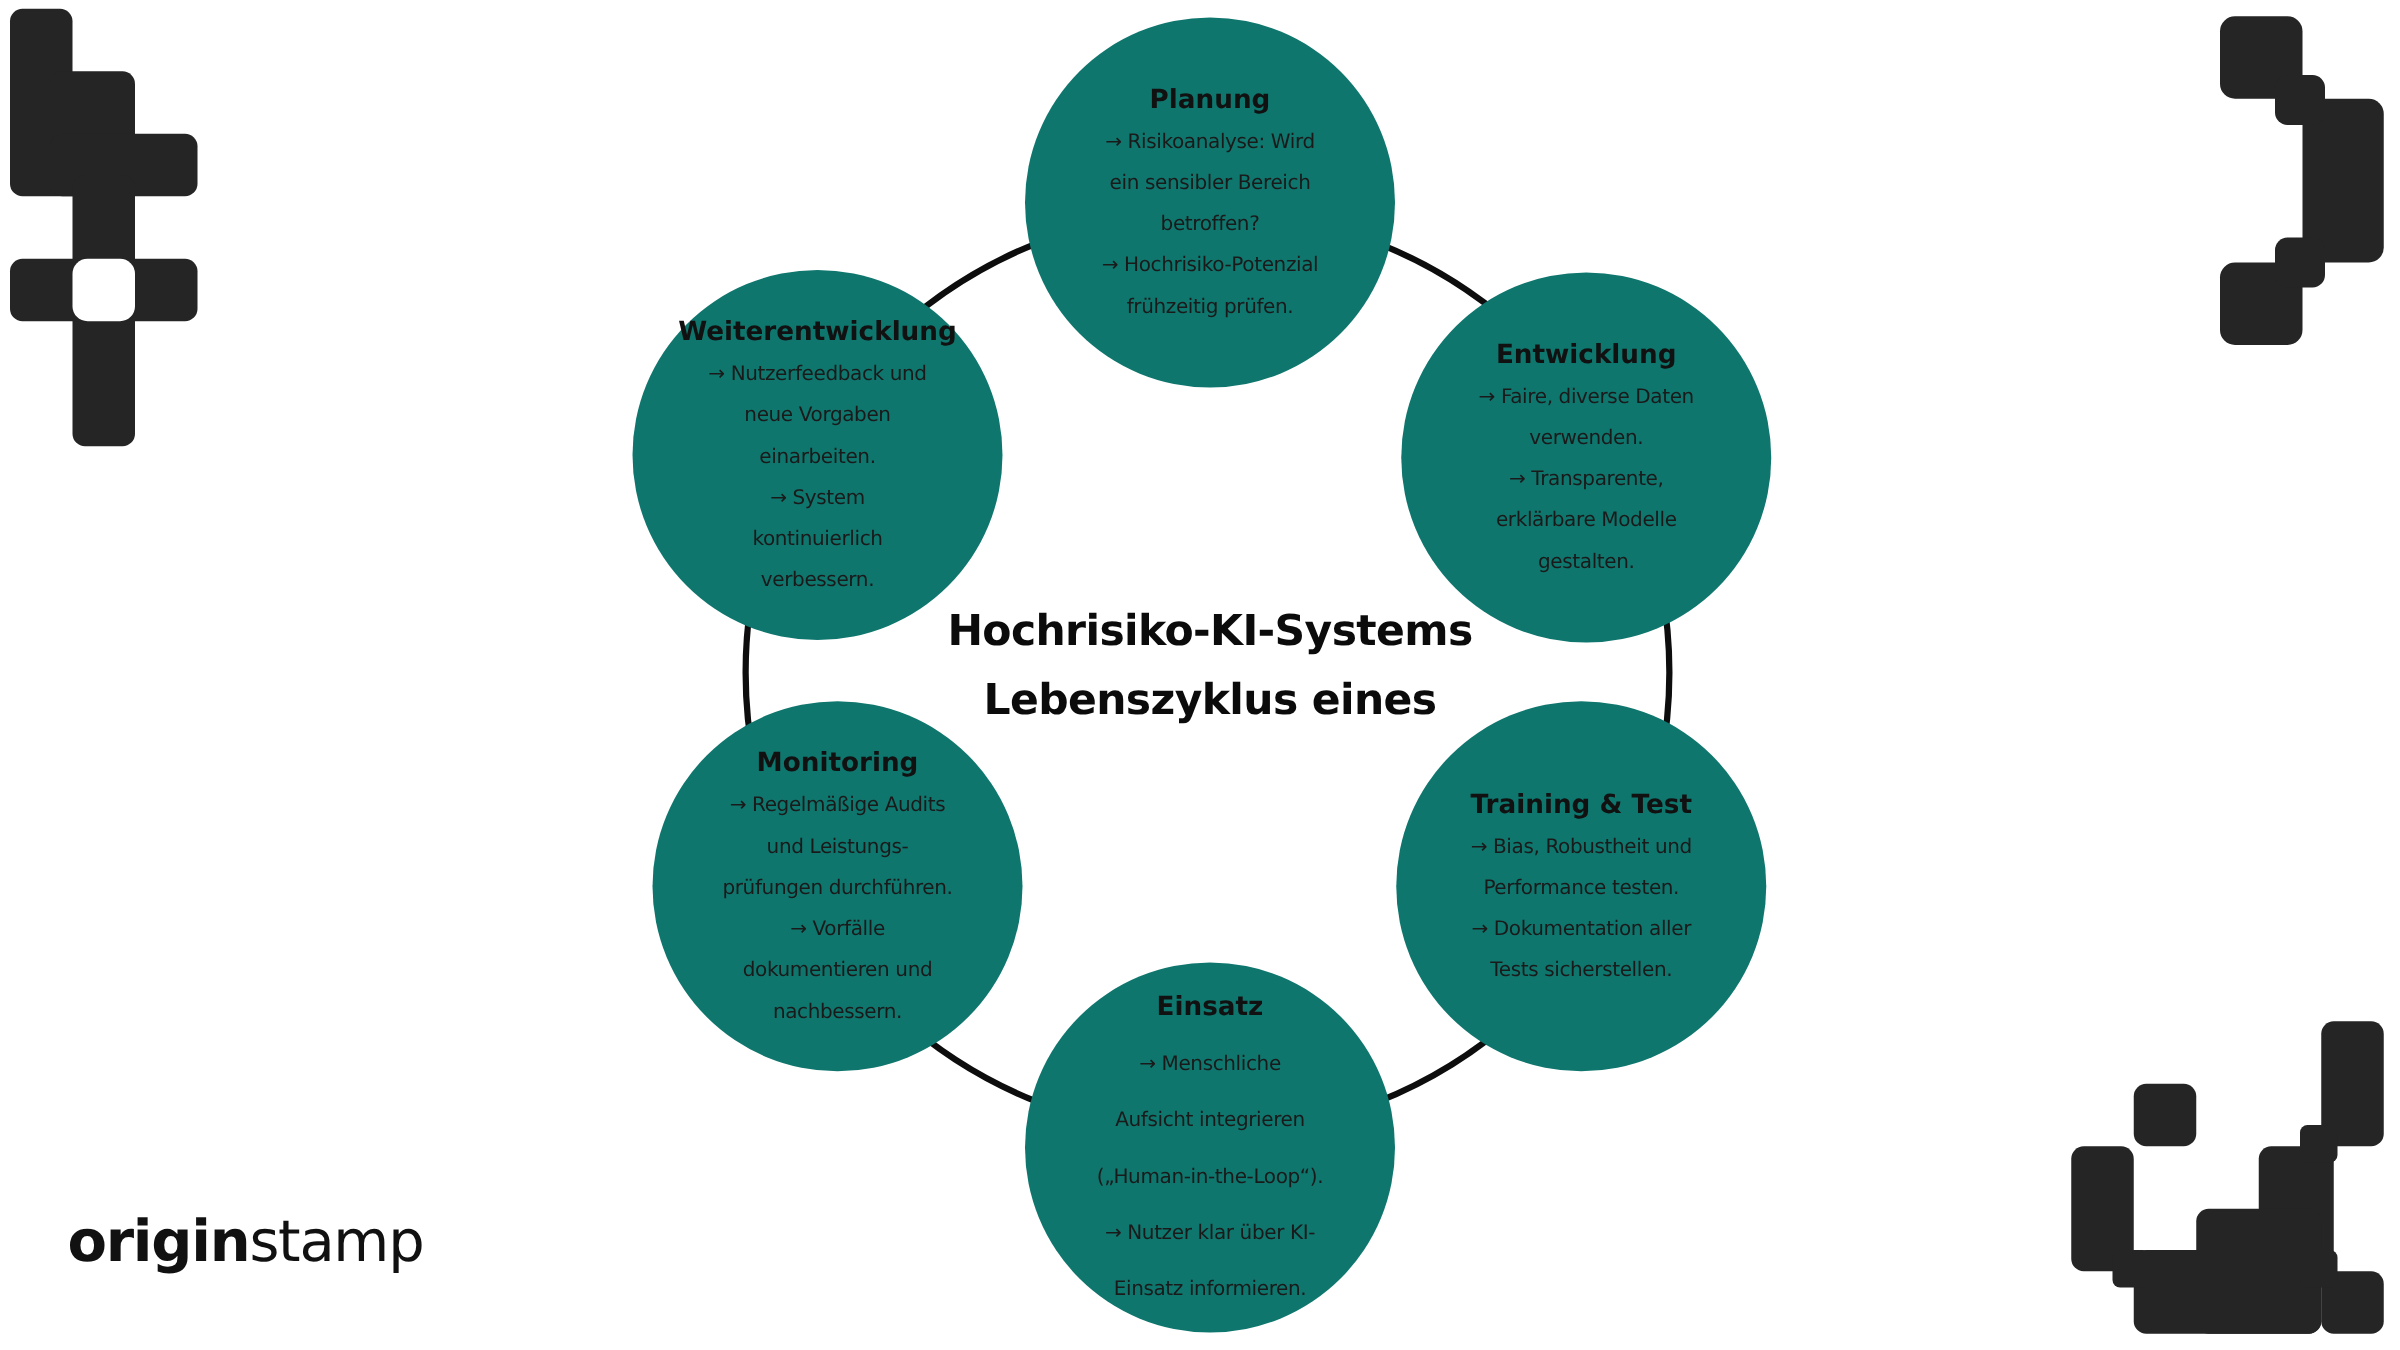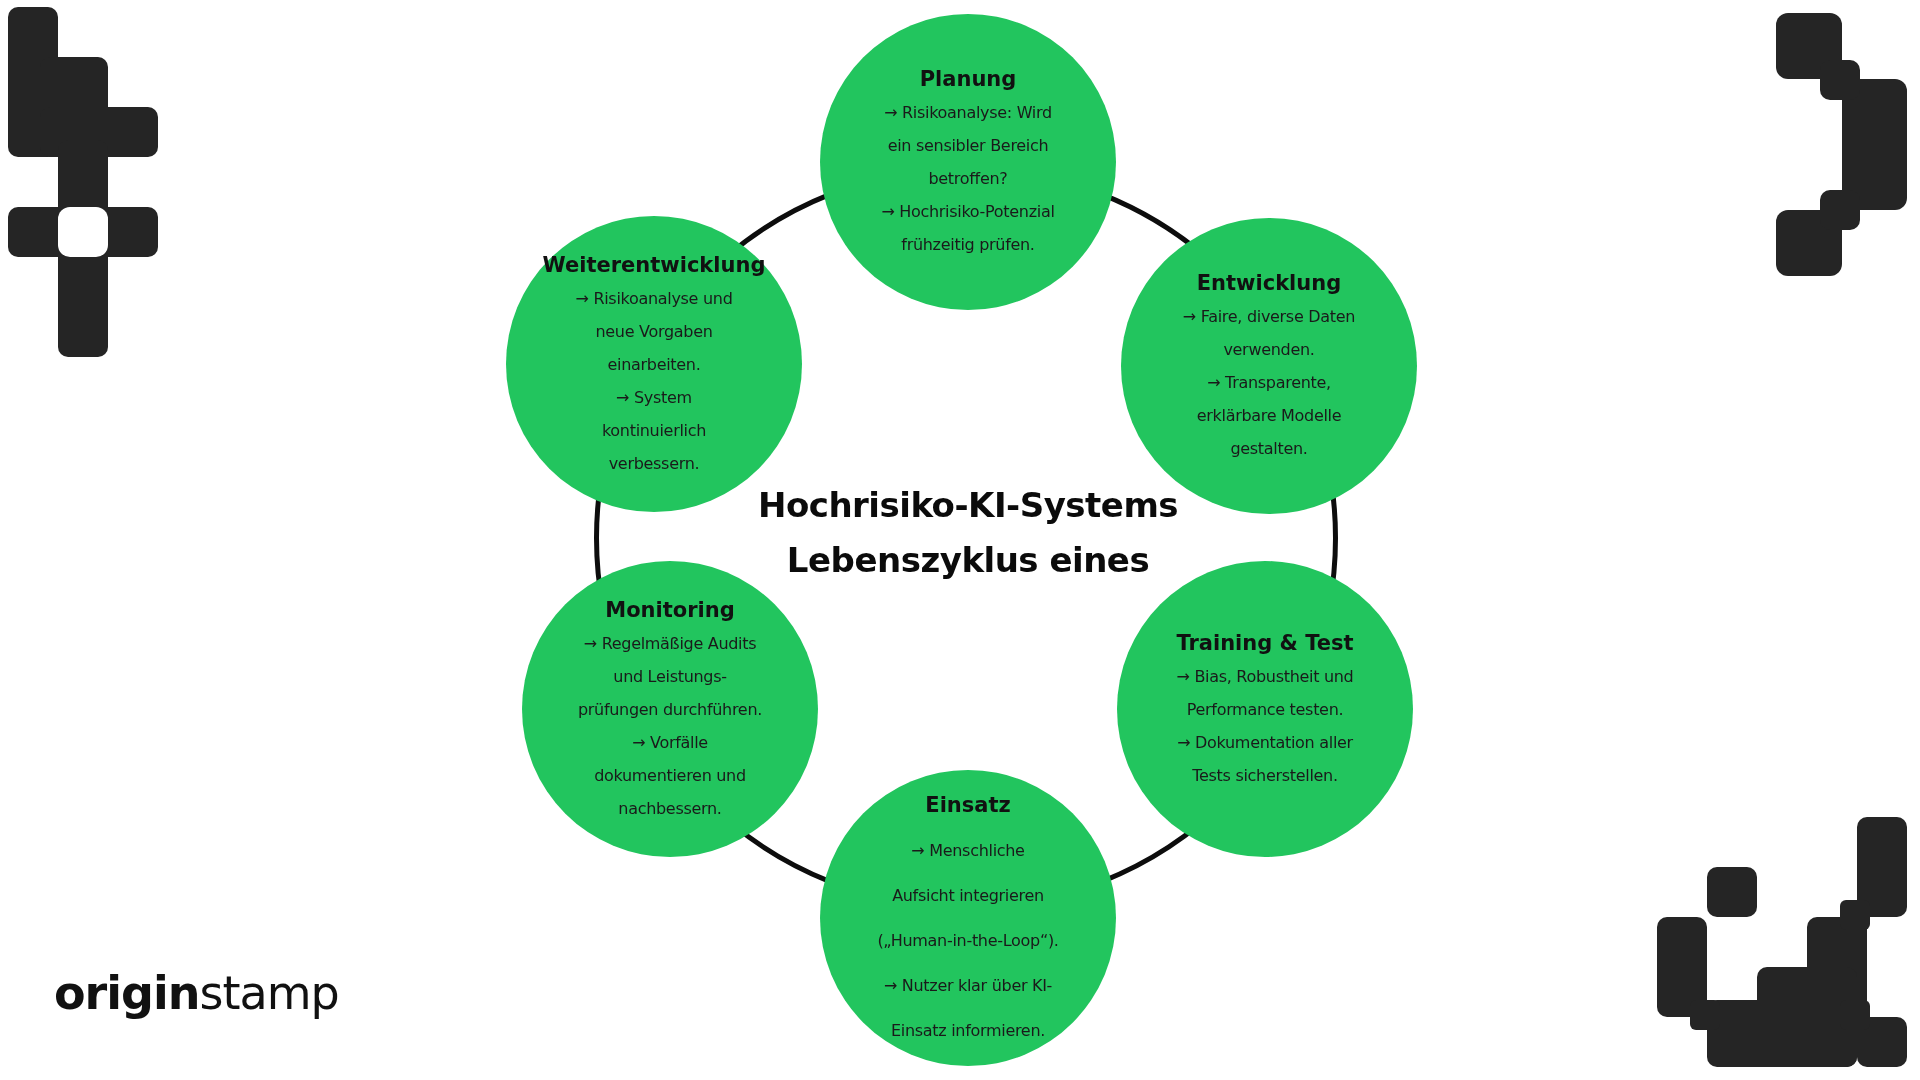--- a/index.html
+++ b/index.html
@@ -9,21 +9,21 @@
     font-family: "DejaVu Sans", "Liberation Sans", sans-serif;
     color: #111111;
   }
   .deco { position: absolute; }
   .ring {
     position: absolute; left: 594px; top: 166px; width: 744px; height: 744px;
     border: 5px solid #0d0d0d; border-radius: 50%; box-sizing: border-box;
   }
   .phase {
     position: absolute; width: 296px; height: 296px; border-radius: 50%;
-    background: #22c55e; display: flex; flex-direction: column;
+    background: #0f766e; display: flex; flex-direction: column;
     align-items: center; justify-content: center; text-align: center;
     box-sizing: border-box; padding: 0 18px;
   }
   .phase-title {
     font-family: "DejaVu Sans", sans-serif; font-weight: bold;
     font-size: 21px; line-height: 33px; color: #111;
   }
   .phase-line {
     font-family: "DejaVu Sans", sans-serif;
     font-size: 16px; line-height: 33px; color: #1a1a1a; white-space: nowrap;
@@ -127,21 +127,21 @@
   <div class="phase-line">→ Regelmäßige Audits</div>
   <div class="phase-line">und Leistungs-</div>
   <div class="phase-line">prüfungen durchführen.</div>
   <div class="phase-line">→ Vorfälle</div>
   <div class="phase-line">dokumentieren und</div>
   <div class="phase-line">nachbessern.</div>
 </div>
 
 <div class="phase" style="left:506px;top:216px;">
   <div class="phase-title">Weiterentwicklung</div>
-  <div class="phase-line">→ Risikoanalyse und</div>
+  <div class="phase-line">→ Nutzerfeedback und</div>
   <div class="phase-line">neue Vorgaben</div>
   <div class="phase-line">einarbeiten.</div>
   <div class="phase-line">→ System</div>
   <div class="phase-line">kontinuierlich</div>
   <div class="phase-line">verbessern.</div>
 </div>
 
 <div class="logo"><span class="b">origin</span><span>stamp</span></div>
 
 </body></html>

